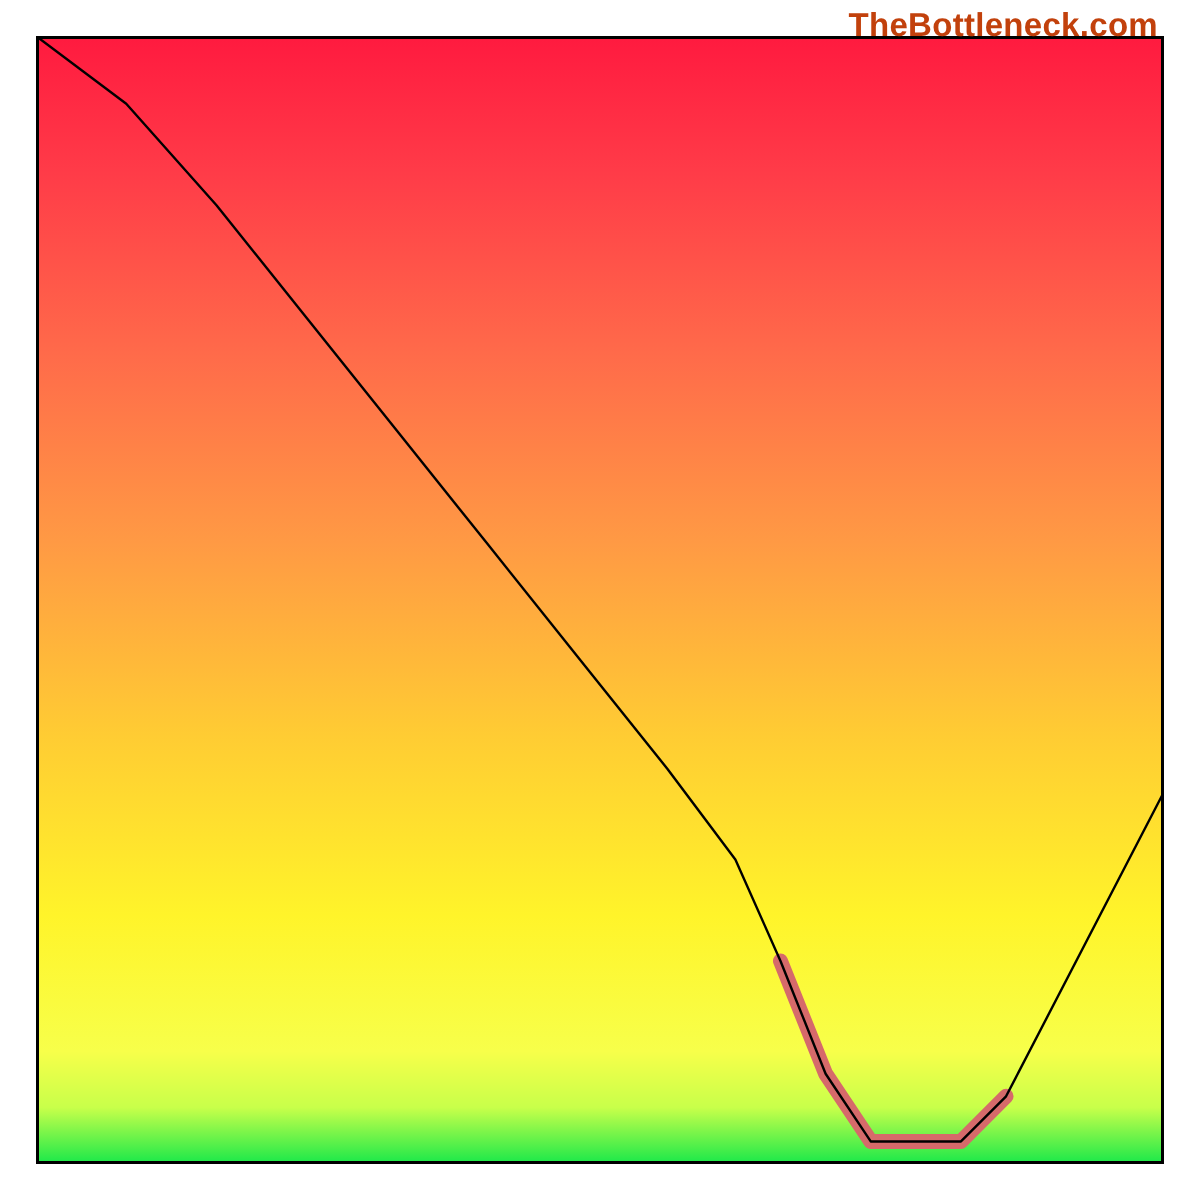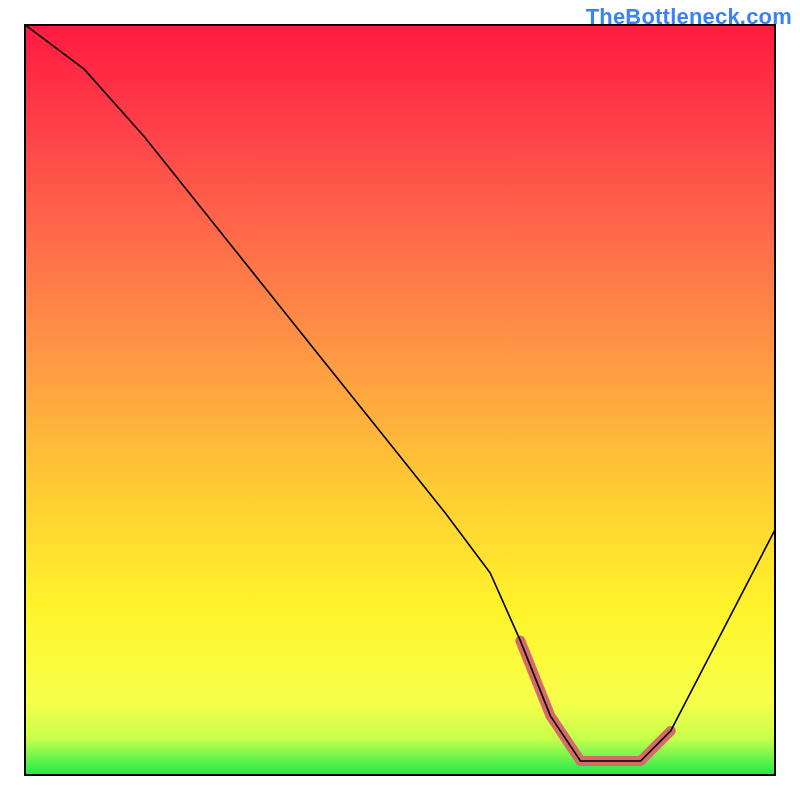--- a/index.html
+++ b/index.html
@@ -12,24 +12,24 @@
     background: #ffffff;
   }
   .stage {
     position: relative;
     width: 800px;
     height: 800px;
   }
   .watermark {
     position: absolute;
     top: 4px;
-    right: 8px;
+    right: 28px;
     font-size: 22px;
     font-weight: 600;
-    color: #3b82f6;
+    color: #c2410c;
     letter-spacing: 0.2px;
     z-index: 50;
   }
   .plot-box {
     position: absolute;
     left: 24px;
     top: 24px;
     width: 752px;
     height: 752px;
     box-sizing: border-box;

